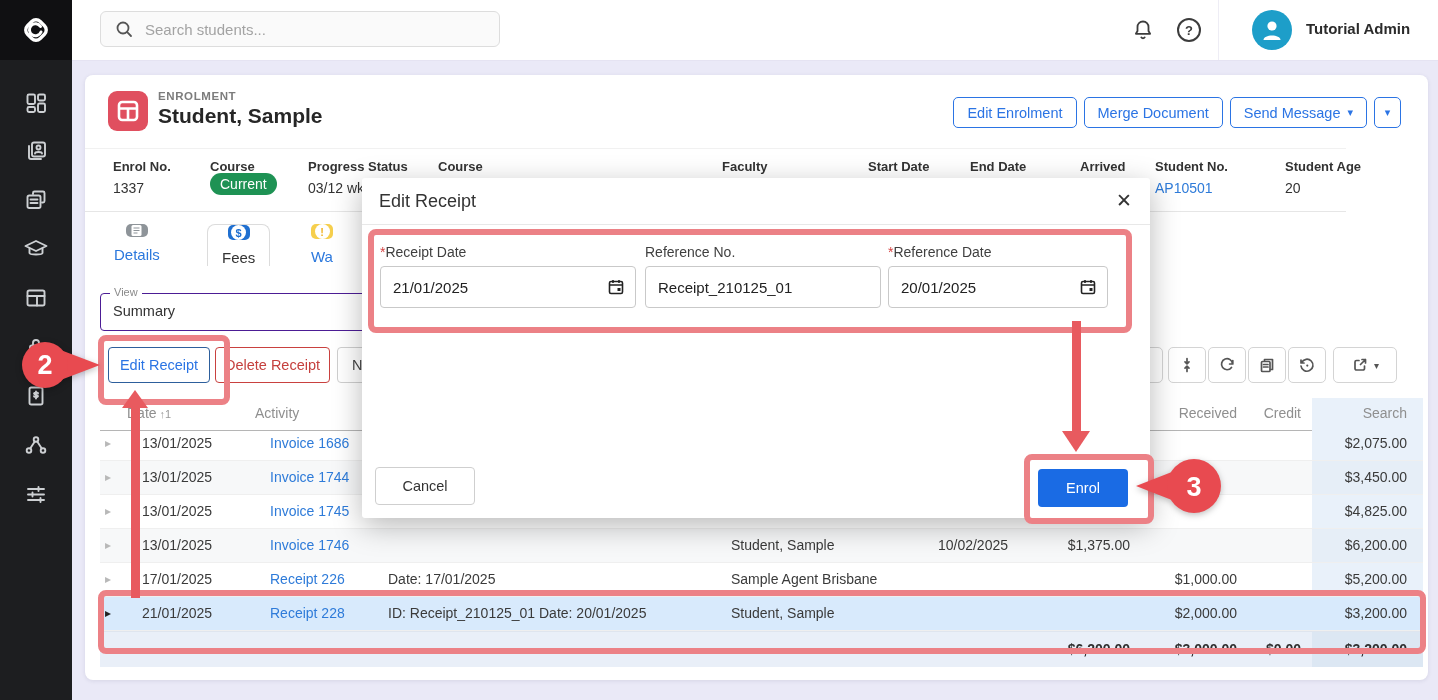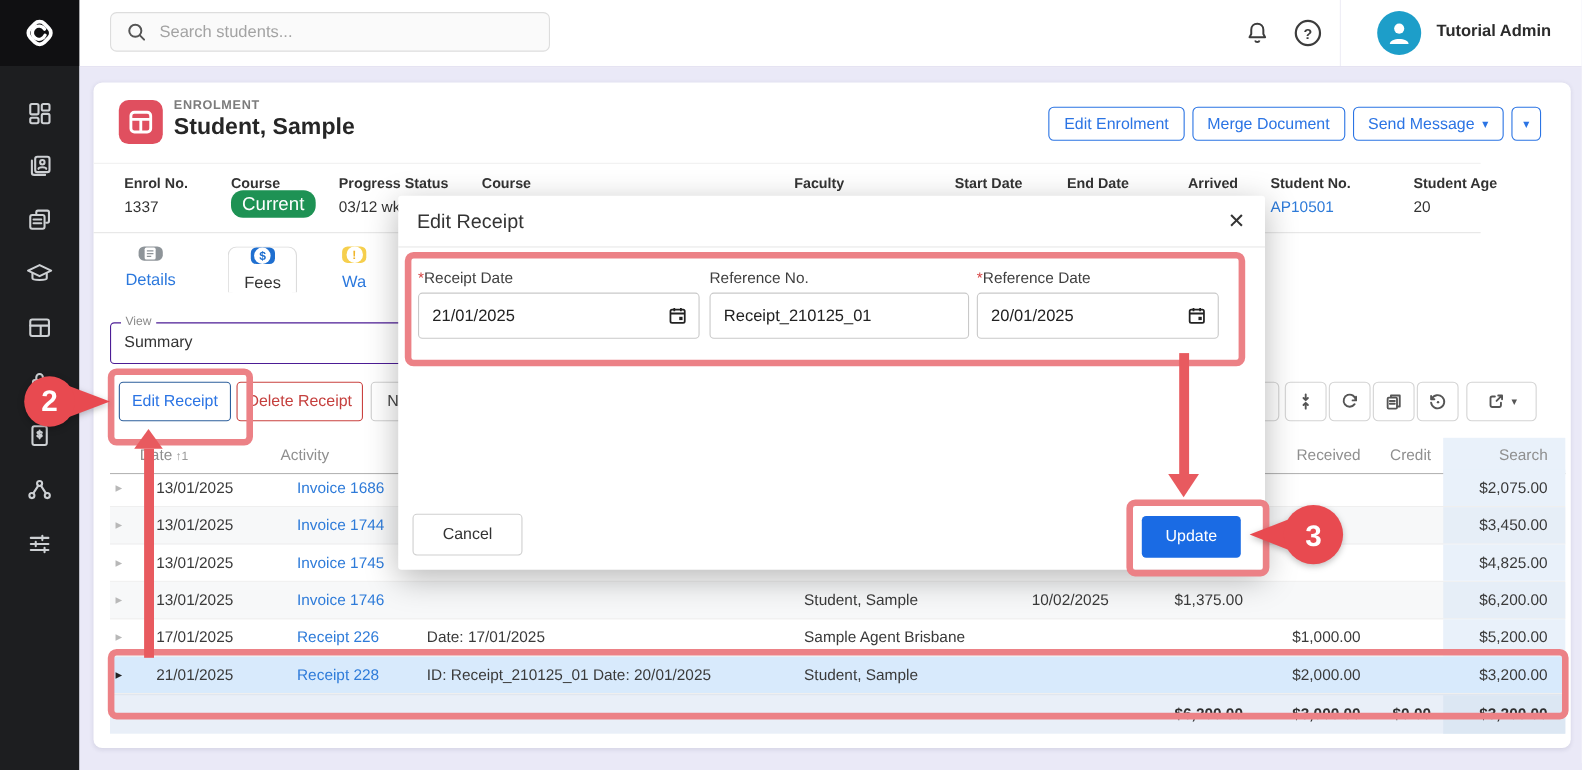--- a/index.html
+++ b/index.html
@@ -41,21 +41,21 @@
   .hdr-btns{position:absolute;right:27px;top:22px;display:flex;gap:7px;}
   .btn-blue{height:31px;box-sizing:border-box;border:1px solid #2b74e4;border-radius:5px;background:#fff;
             color:#2b74e4;font-size:14.5px;padding:0 13px;display:flex;align-items:center;gap:7px;cursor:pointer;
             font-family:"Liberation Sans", sans-serif;}
   .btn-blue .caret{font-size:11px;}
 
   .info-row{position:absolute;left:0;top:73px;width:1261px;height:62px;border-top:1px solid #f1f1f1;border-bottom:1px solid #e6e6e6;}
   .inf{position:absolute;top:0;}
   .inf .lbl{position:absolute;top:10px;font-size:13px;font-weight:bold;color:#333;white-space:nowrap;}
   .inf .val{position:absolute;top:31px;font-size:14px;color:#333;white-space:nowrap;}
-  .badge-green{background:#1e9254;color:#fff;border-radius:11px;font-size:17px;padding:3px 10px;}
+  .badge-green{background:#1e9254;color:#fff;border-radius:11px;font-size:14px;padding:3px 10px;}
   .link{color:#2e7bd9;text-decoration:none;cursor:pointer;}
 
   
   .tab{position:absolute;top:149px;height:39px;display:flex;align-items:center;gap:9px;padding:0 14px;cursor:pointer;flex-direction:column;}
   .tab .ticon{width:22px;height:22px;border-radius:5px;display:flex;align-items:center;justify-content:center;}
   .tab .tlabel{font-size:15px;color:#2b78dd;}
   .tab.active{background:#fff;border:1px solid #dcdcdc;border-bottom:none;border-radius:8px 8px 0 0;height:41px;}
   .tab.active .tlabel{color:#333;}
   .mini-circle{width:15px;height:15px;border-radius:50%;background:#fff;display:flex;align-items:center;justify-content:center;
                font-size:11px;font-weight:bold;}
@@ -474,21 +474,21 @@
       <span class="flab"><span class="req">*</span><span>Reference Date</span></span>
       <input class="finput" style="left: 0px; width: 220px;" value="20/01/2025">
       <svg class="cal-icon" style="left:192px" viewBox="0 0 16 16">
         <rect x="1.5" y="2.5" width="13" height="12" rx="1.5" fill="none" stroke="#222" stroke-width="1.6"></rect>
         <path d="M1.5 6 h13 M5 1 v3 M11 1 v3" stroke="#222" stroke-width="1.6"></path>
         <rect x="9.5" y="9" width="3" height="3" fill="#222"></rect>
       </svg>
     </div>
 
     <button class="btn-cancel">Cancel</button>
-    <button class="btn-update">Update</button>
+    <button class="btn-update">Enrol</button>
 
     <div class="hl-rect" style="left:6px;top:51px;width:752px;height:92px;"></div>
     <div class="shaft" style="left:710px;top:143px;width:9px;height:112px;"></div>
     <div class="tri" style="left:700px;top:253px;border-left:14px solid transparent;border-right:14px solid transparent;border-top:21px solid #e85a5f;"></div>
     <div class="hl-rect" style="left:662px;top:276px;width:118px;height:58px;"></div>
   </div>
 
   <div class="hl-rect" style="left:98px;top:335px;width:120px;height:58px;z-index:40;"></div>
   <div class="hl-rect" style="left:98px;top:590px;width:1316px;height:52px;z-index:40;"></div>
 

